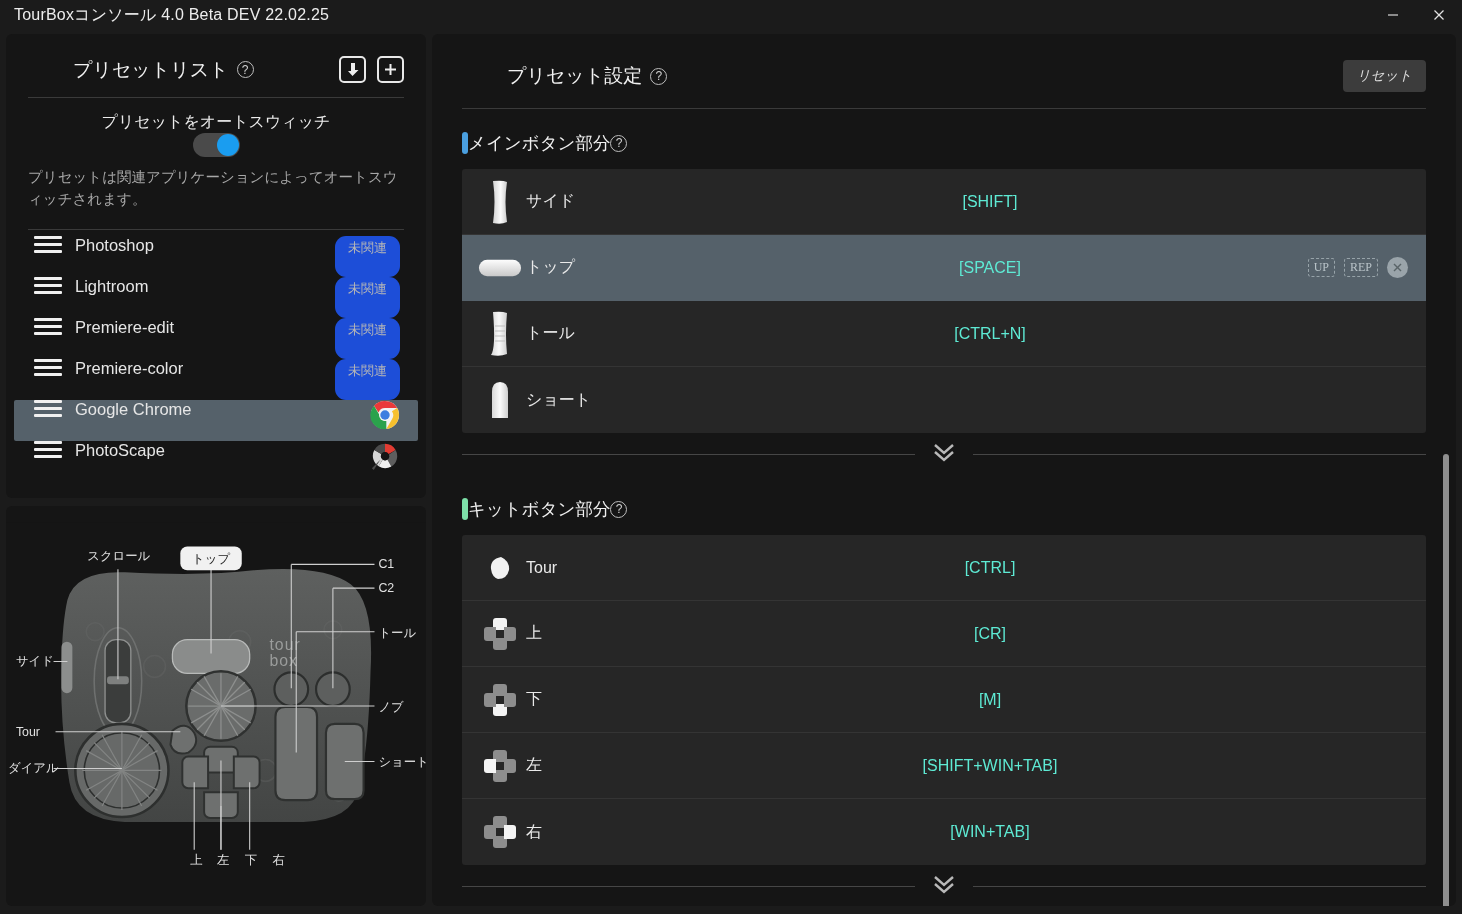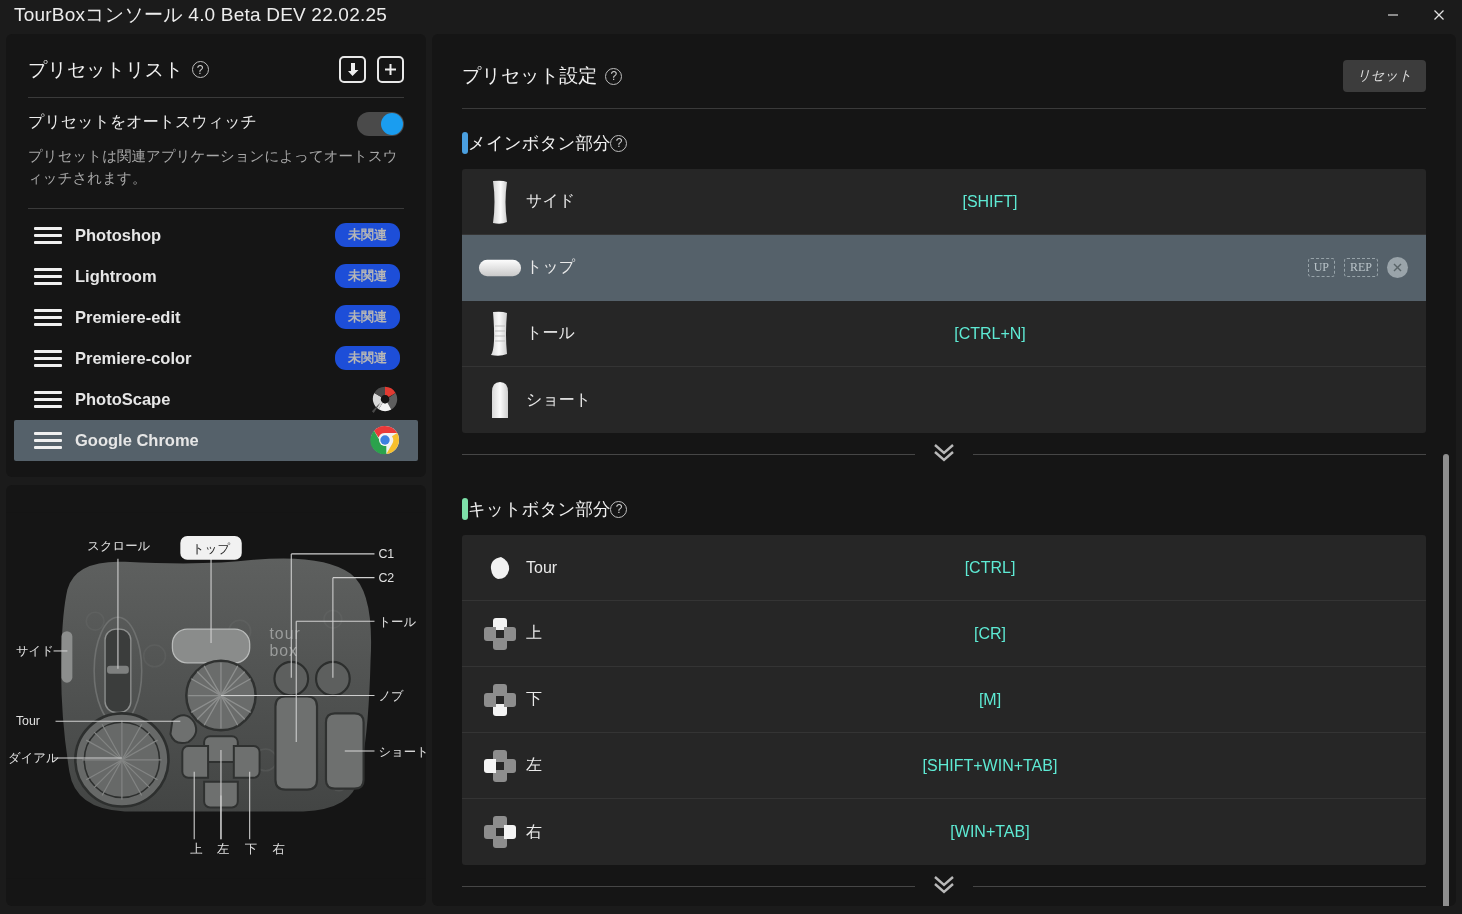--- a/index.html
+++ b/index.html
@@ -10,21 +10,21 @@
     color: #e8e8e8;
     overflow: hidden;
   }
 
   
   .titlebar {
     height: 30px; background: #1b1b1b;
     display: flex; align-items: center; justify-content: space-between;
     padding-left: 14px;
   }
-  .titlebar-text { font-size: 19px; color: #ededed; letter-spacing: .2px; }
+  .titlebar-text { font-size: 16px; color: #ededed; letter-spacing: .2px; }
   .win-controls { display: flex; height: 30px; }
   .win-btn {
     width: 46px; height: 30px;
     display: flex; align-items: center; justify-content: center;
     color: #d8d8d8;
   }
 
   
   .workspace { display: flex; height: 884px; padding: 0 0 0 0; }
   .left-col { width: 432px; padding: 4px 6px 8px 6px; display: flex; flex-direction: column; gap: 8px; }
@@ -32,57 +32,57 @@
 
   
   .panel { background: #151515; border-radius: 6px; }
 
   
   .preset-panel { padding: 0; }
   .preset-head {
     display: flex; align-items: center; justify-content: space-between;
     padding: 22px 22px 0 22px;
   }
-  .panel-title { font-size: 19px; color: #f2f2f2; display: flex; align-items: center; gap: 8px; }
+  .panel-title { font-size: 19px; color: #f2f2f2; display: flex; align-items: center; gap: 8px; margin-left: 45px; }
   .help-icon {
     display: inline-flex; align-items: center; justify-content: center;
     width: 17px; height: 17px; border: 1px solid #bdbdbd; border-radius: 50%;
     font-size: 12px; color: #cfcfcf; line-height: 1;
   }
   .head-icons { display: flex; gap: 11px; }
   .sq-icon {
     width: 27px; height: 27px; border: 2px solid #e8e8e8; border-radius: 5px;
     display: flex; align-items: center; justify-content: center;
     position: relative; color: #e8e8e8;
   }
   .sq-icon svg { display: block; }
   .divider { height: 1px; background: #3a3a3a; margin: 14px 22px 0 22px; }
 
   .autoswitch { padding: 14px 22px 4px 22px; }
-  .autoswitch-row { display: flex; align-items: flex-start; justify-content: space-between; }
+  .autoswitch-row { display: flex; align-items: center; justify-content: space-between; flex-direction: column; }
   .autoswitch-label { font-size: 16px; color: #ededed; }
   .toggle {
     width: 47px; height: 24px; border-radius: 12px; background: #4a4a4a;
     position: relative; flex: none;
   }
   .toggle.on { background: #4a4a4a; }
   .toggle .knob {
     position: absolute; right: 1px; top: 1px; width: 22px; height: 22px;
     border-radius: 50%; background: #1a9df0;
   }
   .autoswitch-desc {
     margin-top: 9px; font-size: 14.5px; color: #a8a8a8; line-height: 1.55;
     max-width: 372px;
   }
 
   .list-divider { height: 1px; background: #3a3a3a; margin: 14px 22px 0 22px; }
   .preset-list { padding: 6px 8px 16px 8px; }
   .preset-item {
-    display: flex; align-items: center; height: 41px;
-    padding: 0 18px 0 20px; border-radius: 2px; font-weight: bold;
+    display: flex; height: 41px;
+    padding: 0 18px 0 20px; border-radius: 2px;
   }
   .preset-item.selected { background: #55616a; }
   .drag-handle { width: 28px; flex: none; display: flex; flex-direction: column; gap: 3.5px; }
   .drag-handle i { display: block; height: 3.5px; background: #f0f0f0; border-radius: 1px; }
   .preset-name { flex: 1; font-size: 16.5px; color: #e6e6e6; padding-left: 13px; }
   .badge {
     background: #1d4ed8; color: #b6b6b6; font-size: 13px;
     padding: 3px 13px; border-radius: 11px; white-space: nowrap;
   }
   .app-icon { width: 30px; height: 30px; flex: none; }
@@ -231,51 +231,51 @@
           </div>
           <div class="preset-item">
             <span class="drag-handle">
               <i></i>
               <i></i>
               <i></i>
             </span>
      <span class="preset-name">Premiere-color</span>
             <span class="badge">未関連</span>
           </div>
+          <div class="preset-item selected">
+            <span class="drag-handle">
+              <i></i>
+              <i></i>
+              <i></i>
+            </span>
+     <span class="preset-name">Google Chrome</span>
+            <svg viewBox="0 0 32 32" class="app-icon">
+      <circle cx="16" cy="16" r="15" fill="#f1f1f1"></circle>
+      <path d="M16 1a15 15 0 0 1 13 7.6H16a7.4 7.4 0 0 0-6.9 4.7L4.3 6A15 15 0 0 1 16 1z" fill="#ea3939"></path>
+      <path d="M29 8.6A15 15 0 0 1 17.4 31l6.2-10.8A7.4 7.4 0 0 0 23.4 12z" fill="#f7c02d"></path>
+      <path d="M17.4 31A15 15 0 0 1 4.3 6l6.4 11a7.4 7.4 0 0 0 6.7 5.4z" fill="#2ba24c"></path>
+      <circle cx="16" cy="16" r="6.4" fill="#f5f5f5"></circle>
+      <circle cx="16" cy="16" r="5" fill="#3d7fe0"></circle>
+    </svg>
+          </div>
           <div class="preset-item">
             <span class="drag-handle">
               <i></i>
               <i></i>
               <i></i>
             </span>
      <span class="preset-name">PhotoScape</span>
             <svg viewBox="0 0 32 32" class="app-icon">
       <path d="M16 3a13 13 0 0 1 11.3 6.6l-7.8 4.5A4 4 0 0 0 16 12z" fill="#e23b32"></path>
       <path d="M27.3 9.6a13 13 0 0 1-4.6 17.6l-4.2-7.2a4 4 0 0 0 1.4-5.4z" fill="#5e5e5e"></path>
       <path d="M22.7 27.2A13 13 0 0 1 9.3 27l4.3-7.3a4 4 0 0 0 4.9.1z" fill="#f2f2f2"></path>
       <path d="M9.3 27A13 13 0 0 1 4.6 9.7l7.8 4.4a4 4 0 0 0 1.2 5.6z" fill="#d7d7d7"></path>
       <path d="M4.6 9.7A13 13 0 0 1 16 3v9a4 4 0 0 0-3.6 2.1z" fill="#4a4a4a"></path>
       <path d="M11 20 L4 31 L2 29 Z" fill="#4a4a4a"></path>
       <circle cx="16" cy="16" r="4.4" fill="#151515"></circle>
-    </svg>
-          </div>
-          <div class="preset-item selected">
-            <span class="drag-handle">
-              <i></i>
-              <i></i>
-              <i></i>
-            </span>
-     <span class="preset-name">Google Chrome</span>
-            <svg viewBox="0 0 32 32" class="app-icon">
-      <circle cx="16" cy="16" r="15" fill="#f1f1f1"></circle>
-      <path d="M16 1a15 15 0 0 1 13 7.6H16a7.4 7.4 0 0 0-6.9 4.7L4.3 6A15 15 0 0 1 16 1z" fill="#ea3939"></path>
-      <path d="M29 8.6A15 15 0 0 1 17.4 31l6.2-10.8A7.4 7.4 0 0 0 23.4 12z" fill="#f7c02d"></path>
-      <path d="M17.4 31A15 15 0 0 1 4.3 6l6.4 11a7.4 7.4 0 0 0 6.7 5.4z" fill="#2ba24c"></path>
-      <circle cx="16" cy="16" r="6.4" fill="#f5f5f5"></circle>
-      <circle cx="16" cy="16" r="5" fill="#3d7fe0"></circle>
     </svg>
           </div>
         </div>
     </div>
 
     <div class="panel device-panel">
       <svg viewBox="0 0 424 370">
         <defs>
           <linearGradient id="bodyg" x1="0" y1="0" x2="0" y2="1">
             <stop offset="0%" stop-color="#5e605f"></stop>
@@ -437,20 +437,21 @@
         <defs>
                     <linearGradient id="tg" x1="0" y1="0" x2="0" y2="1">
           <stop offset="0%" stop-color="#fdfdfd"></stop>
                       <stop offset="100%" stop-color="#c9c9c9"></stop>
         </linearGradient>
                   </defs>
         <rect x="1" y="3" width="46" height="18" rx="9" fill="url(#tg)"></rect>
       </svg>
               </span>
        <span class="row-label">トップ</span>
+       <span class="row-value">[SPACE]</span>
               <span class="row-actions">
                 <span class="mini-badge">UP</span>
                 <span class="mini-badge">REP</span>
                 <span class="x-circle">
             <svg width="11" height="11" viewBox="0 0 11 11">
               <line x1="2" y1="2" x2="9" y2="9" stroke="#5a6468" stroke-width="1.4"></line>
               <line x1="9" y1="2" x2="2" y2="9" stroke="#5a6468" stroke-width="1.4"></line>
             </svg>
                 </span>
               </span>

